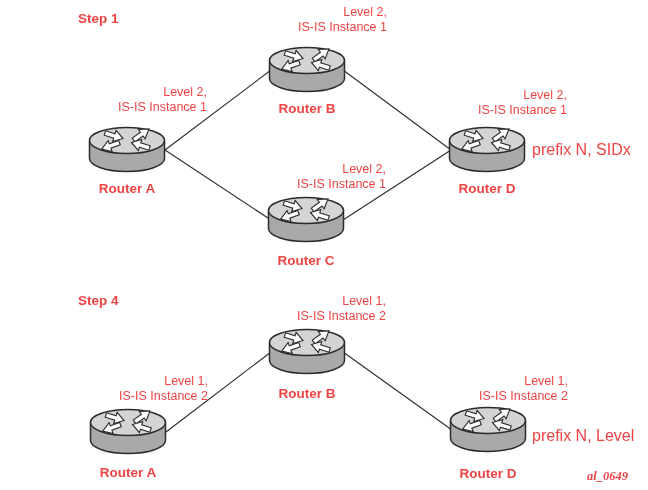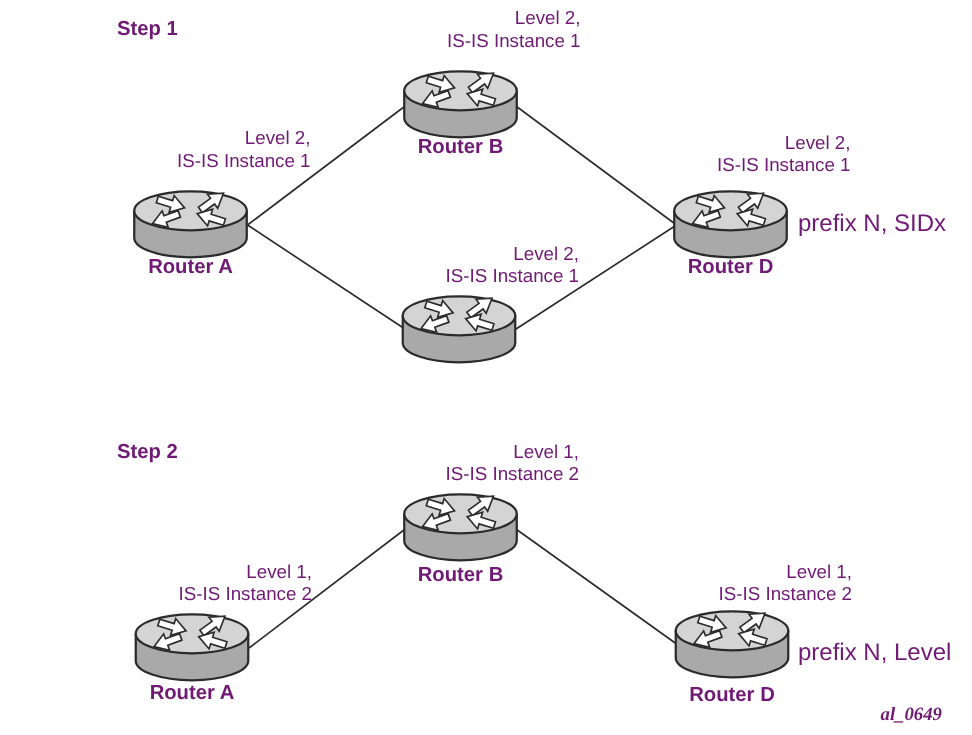--- a/index.html
+++ b/index.html
@@ -1,33 +1,33 @@
 <!DOCTYPE html>
 <html><head>
 <meta charset="utf-8">
 <style>
   html,body{margin:0;padding:0;background:#fff;}
   .canvas{
     position:relative;
     width:648px;height:490px;
     background:#ffffff;
     font-family:"Liberation Sans", sans-serif;
-    color:#701a75;
+    color:#ef4444;
     overflow:hidden;
   }
   svg.diagram{position:absolute;left:0;top:0;}
   .label{position:absolute;white-space:pre-line;}
   .step-title{font-weight:bold;font-size:13.5px;}
   .annotation{
     width:160px;text-align:right;
     font-size:12.5px;line-height:14.5px;
   }
   .router-name{
     width:160px;text-align:center;
-    font-weight:bold;font-size:13.5px;
+    font-weight:bold;font-size:13.5px;margin-top:11px;
   }
   .prefix-label{font-size:16px;}
   .figure-id{
     font-family:"Liberation Serif", serif;
     font-style:italic;font-weight:600;
     font-size:12.5px;
     margin-left:24px;
   }
 </style>
 </head>
@@ -74,27 +74,28 @@
   <div class="label annotation" style="left:47px;top:85px;">Level 2,
 IS-IS Instance 1</div>
   <div class="label router-name" style="left:47px;top:170px;">Router A</div>
 
   <div class="label annotation" style="left:227px;top:5px;">Level 2,
 IS-IS Instance 1</div>
   <div class="label router-name" style="left:227px;top:90px;">Router B</div>
 
   <div class="label annotation" style="left:226px;top:162px;">Level 2,
 IS-IS Instance 1</div>
+  <div class="label router-name" style="left:226px;top:242px;">Router C</div>
 
   <div class="label annotation" style="left:407px;top:88px;">Level 2,
 IS-IS Instance 1</div>
   <div class="label router-name" style="left:407px;top:170px;">Router D</div>
   <div class="label prefix-label" style="left:532px;top:141px;">prefix N, SIDx</div>
 
-  <div class="label step-title" style="left:78px;top:293px;">Step 2</div>
+  <div class="label step-title" style="left:78px;top:293px;">Step 4</div>
 
   <div class="label annotation" style="left:48px;top:374px;">Level 1,
 IS-IS Instance 2</div>
   <div class="label router-name" style="left:48px;top:454px;">Router A</div>
 
   <div class="label annotation" style="left:226px;top:294px;">Level 1,
 IS-IS Instance 2</div>
   <div class="label router-name" style="left:227px;top:375px;">Router B</div>
 
   <div class="label annotation" style="left:408px;top:374px;">Level 1,

